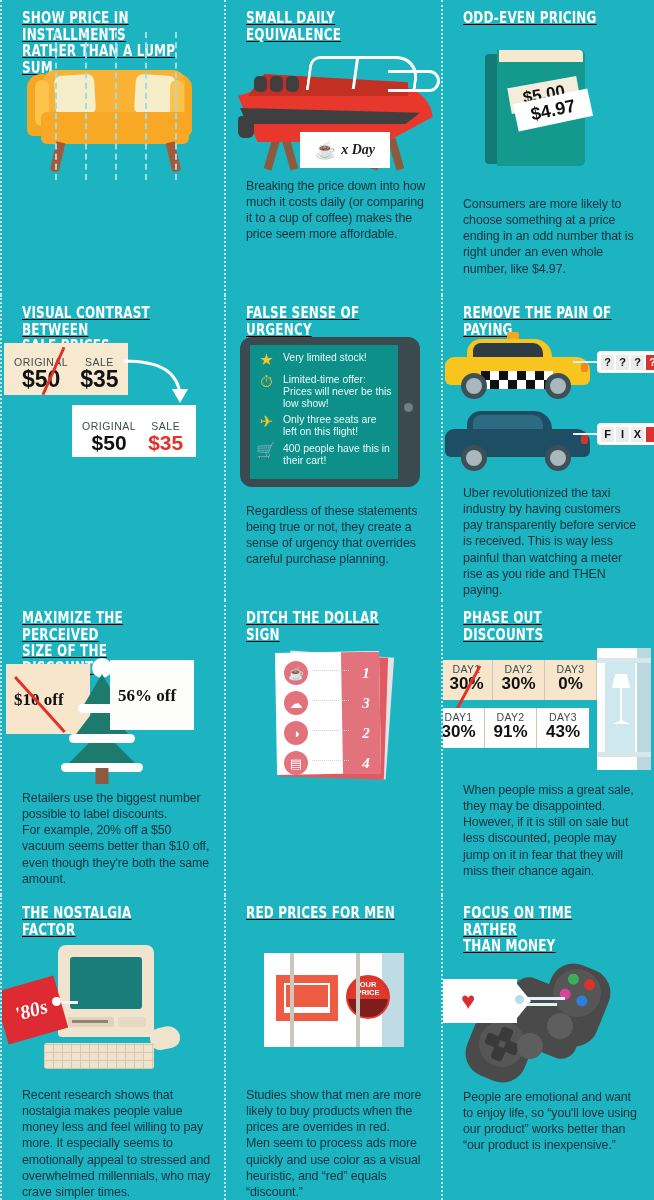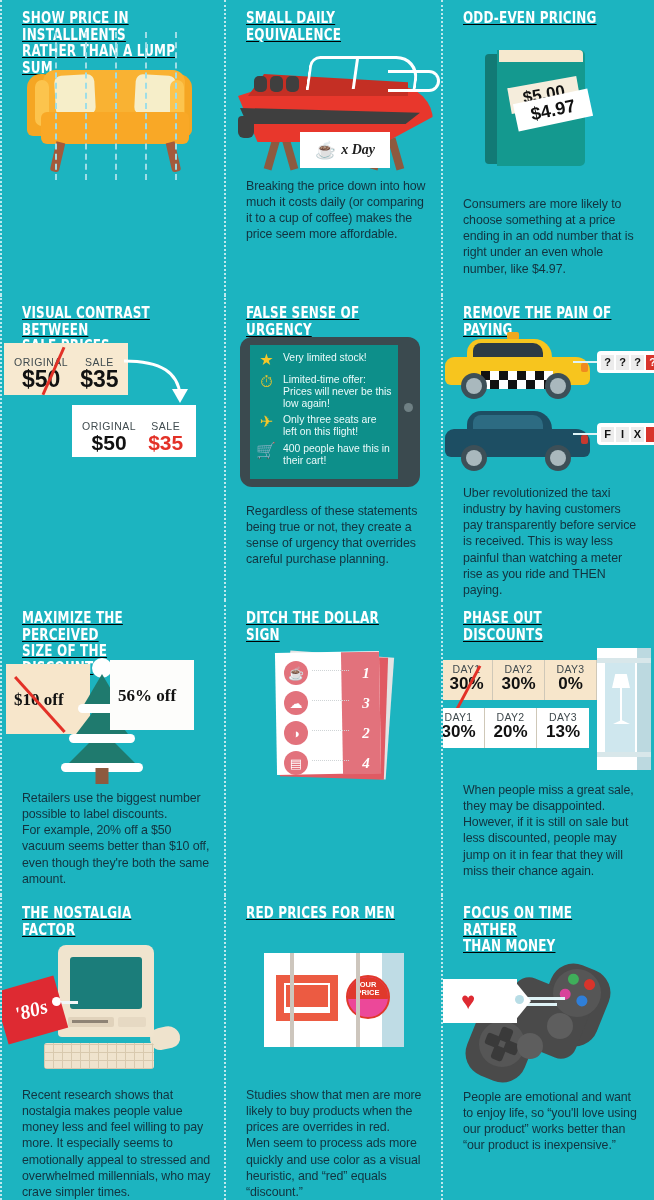--- a/index.html
+++ b/index.html
@@ -218,21 +218,21 @@
   .comp .taghole { position:absolute; left:52px; top:58px; width:9px; height:9px; border-radius:50%; background:#fff; }
 
   
   .tvad { left:268px; top:58px; width:140px; height:94px; background:#ffffff; }
   .tvad .fold { position:absolute; top:0; width:4px; height:94px; background:#cdc6bd; }
   .tvad .f1 { left:26px; } .tvad .f2 { left:92px; }
   .tvad .right { position:absolute; right:0; top:0; width:22px; height:94px; background:#bfdce5; }
   .tvad .tvframe { position:absolute; left:12px; top:22px; width:62px; height:46px; background:#ec5b42; }
   .tvad .tvscr { position:absolute; left:20px; top:30px; width:46px; height:30px; background:#ffffff; }
   .tvad .tvscr i { position:absolute; left:2px; top:2px; right:2px; bottom:6px; background:#ec5b42; }
-  .tvad .badge { position:absolute; left:82px; top:22px; width:44px; height:44px; border-radius:50%; background:#ec4899; border:2px solid #e0392b; overflow:hidden; }
+  .tvad .badge { position:absolute; left:82px; top:22px; width:44px; height:44px; border-radius:50%; background:#7f1d1d; border:2px solid #e0392b; overflow:hidden; }
   .tvad .badge .half { position:absolute; left:0; top:0; width:100%; height:22px; background:#e0392b; }
   .tvad .badge .bt { position:absolute; left:0; top:4px; width:100%; text-align:center; color:#fff; font-size:7.5px; font-weight:bold; line-height:1.05; }
 
   
   .pad { left:450px; top:36px; width:200px; height:150px; }
   .pad .grip { position:absolute; background:#4a4a4a; border-radius:24px; }
   .pad .g1 { left:28px; top:60px; width:62px; height:80px; transform:rotate(22deg); }
   .pad .g2 { left:100px; top:24px; width:62px; height:80px; transform:rotate(22deg); }
   .pad .center { position:absolute; left:62px; top:44px; width:80px; height:66px; background:#4a4a4a; border-radius:16px; transform:rotate(22deg); }
   .pad .dpad { position:absolute; left:36px; top:80px; width:46px; height:46px; background:#565656; border-radius:50%; transform:rotate(22deg); }
@@ -362,21 +362,21 @@
       <div class="art tablet" style="left:14px;top:42px">
         <div class="frame"></div>
         <div class="hbtn"></div>
         <div class="screen">
           <div class="row">
             <span class="ico">★</span>
             <span class="txt">Very limited stock!</span>
           </div>
           <div class="row">
             <span class="ico">⏱</span>
-            <span class="txt">Limited-time offer: Prices will never be this low again!</span>
+            <span class="txt">Limited-time offer: Prices will never be this low show!</span>
           </div>
           <div class="row">
             <span class="ico">✈</span>
             <span class="txt">Only three seats are left on this flight!</span>
           </div>
           <div class="row">
             <span class="ico">🛒</span>
             <span class="txt">400 people have this in their cart!</span>
           </div>
         </div>
@@ -506,25 +506,25 @@
           </div>
           <div class="strike"></div>
         </div>
         <div class="tbl t2">
           <div class="c">
             <div class="d">DAY1</div>
             <div class="v">30%</div>
           </div>
           <div class="c">
             <div class="d">DAY2</div>
-            <div class="v">20%</div>
+            <div class="v">91%</div>
           </div>
           <div class="c">
             <div class="d">DAY3</div>
-            <div class="v">13%</div>
+            <div class="v">43%</div>
           </div>
         </div>
         <div class="lamp">
           <div class="side"></div>
           <div class="wall"></div>
           <div class="bar b1"></div>
             <div class="bar b2"></div>
           <div class="shade"></div>
             <div class="pole"></div>
             <div class="base"></div>

